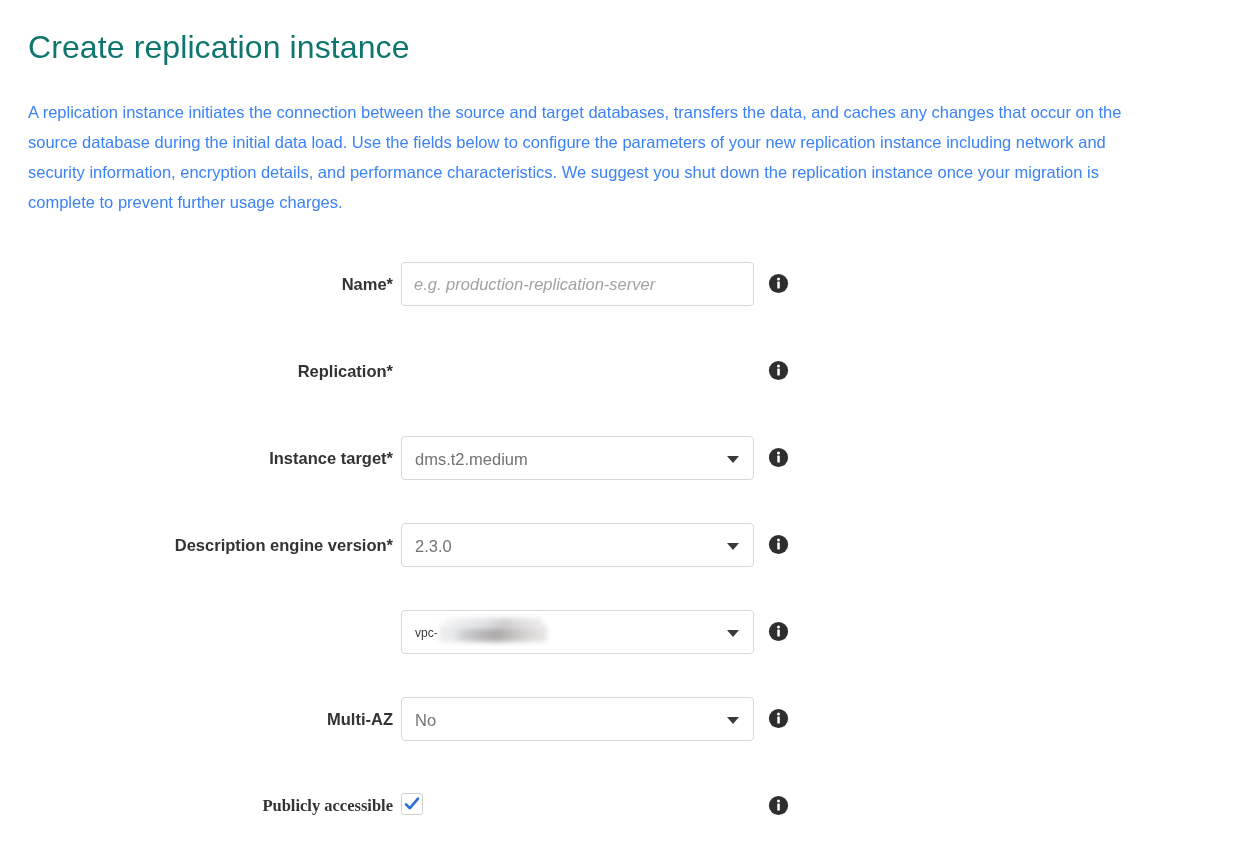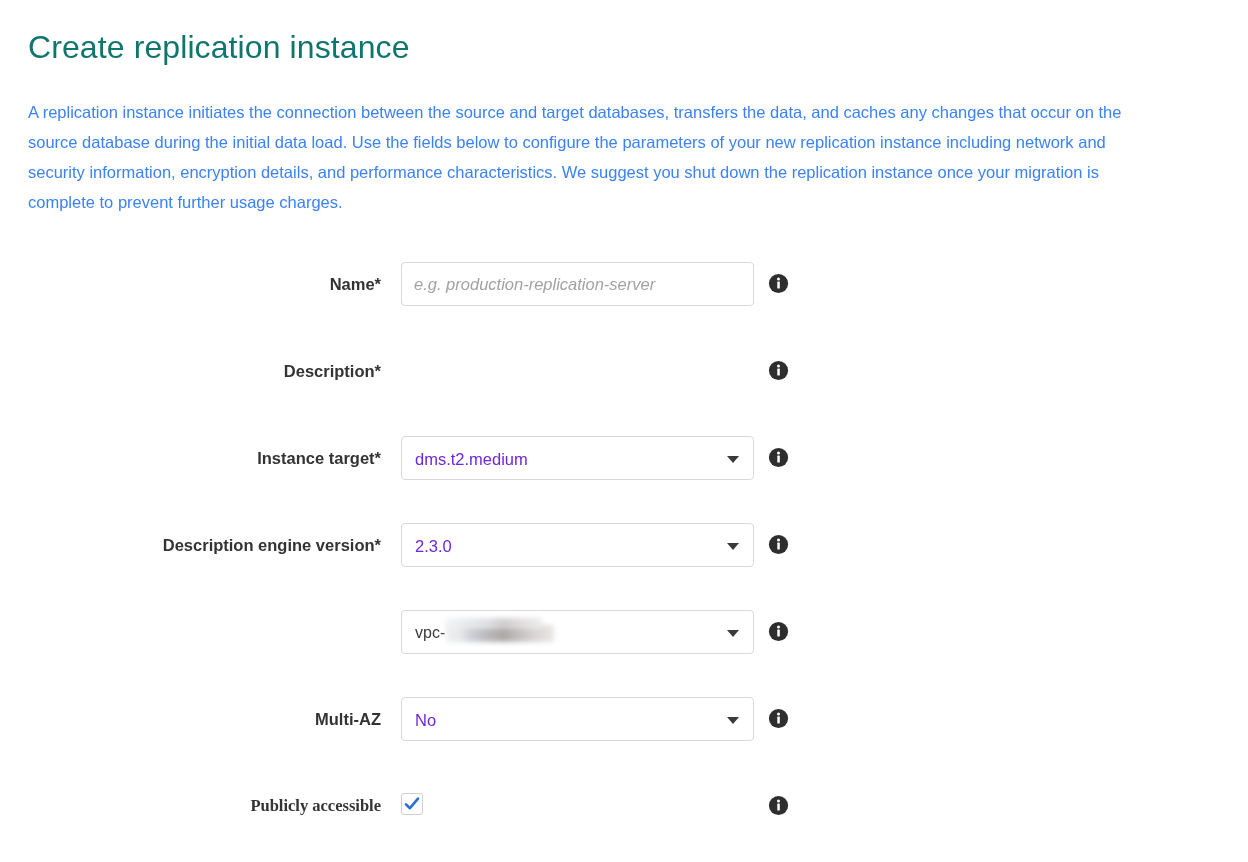--- a/index.html
+++ b/index.html
@@ -57,21 +57,21 @@
   }
 
   .field-row {
     position: relative;
     height: 44px;
     margin-bottom: 43px;
   }
 
   .field-label {
     position: absolute;
-    left: 0;
+    left: 12px;
     width: 381px;
     top: 0;
     height: 44px;
     line-height: 44px;
     text-align: right;
     font-size: 16.5px;
     font-weight: bold;
     color: #333333;
     white-space: nowrap;
   }
@@ -118,21 +118,21 @@
     cursor: default;
   }
   .select-value {
     position: absolute;
     left: 13px;
     top: 0;
     right: 40px;
     height: 44px;
     line-height: 44px;
     font-size: 16.5px;
-    color: #6d28d9;
+    color: #737373;
     white-space: nowrap;
     overflow: hidden;
   }
   .select-arrow {
     position: absolute;
     right: 14px;
     top: 19px;
     width: 0;
     height: 0;
     border-left: 6.5px solid transparent;
@@ -142,21 +142,21 @@
 
   
   .redacted-wrap {
     position: absolute;
     left: 13px;
     top: 0;
     height: 44px;
     line-height: 44px;
     display: flex;
     align-items: center;
-    font-size: 16px;
+    font-size: 12px;
     color: #3b3b3b;
     white-space: nowrap;
   }
   .redact {
     display: inline-block;
     height: 17px;
     width: 108px;
     margin-left: 1px;
     background:
       linear-gradient(90deg,
@@ -230,21 +230,21 @@
       <span class="info-icon">
         <svg width="21" height="21" viewBox="0 0 21 21">
             <circle cx="10.5" cy="10.5" r="9.6" fill="#2e2e2e"></circle>
             <circle cx="10.5" cy="6" r="1.5" fill="#ffffff"></circle>
             <rect x="9.3" y="8.6" width="2.5" height="7" rx="0.6" fill="#ffffff"></rect>
           </svg>
       </span>
     </div>
 
     <div class="field-row">
-      <div class="field-label"><span>Description</span><span class="req-star">*</span></div>
+      <div class="field-label"><span>Replication</span><span class="req-star">*</span></div>
       <span class="info-icon">
         <svg width="21" height="21" viewBox="0 0 21 21">
             <circle cx="10.5" cy="10.5" r="9.6" fill="#2e2e2e"></circle>
             <circle cx="10.5" cy="6" r="1.5" fill="#ffffff"></circle>
             <rect x="9.3" y="8.6" width="2.5" height="7" rx="0.6" fill="#ffffff"></rect>
           </svg>
       </span>
     </div>
 
     <div class="field-row">

